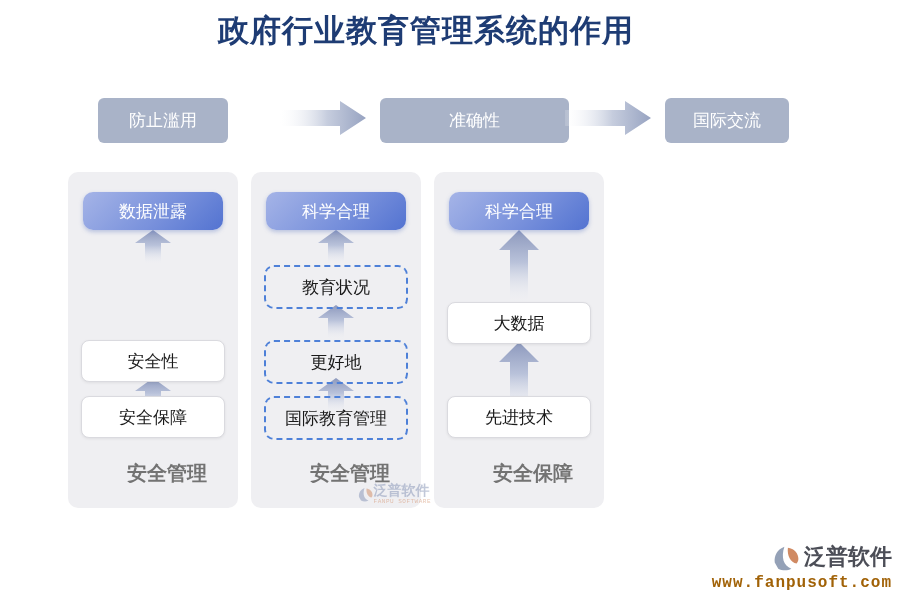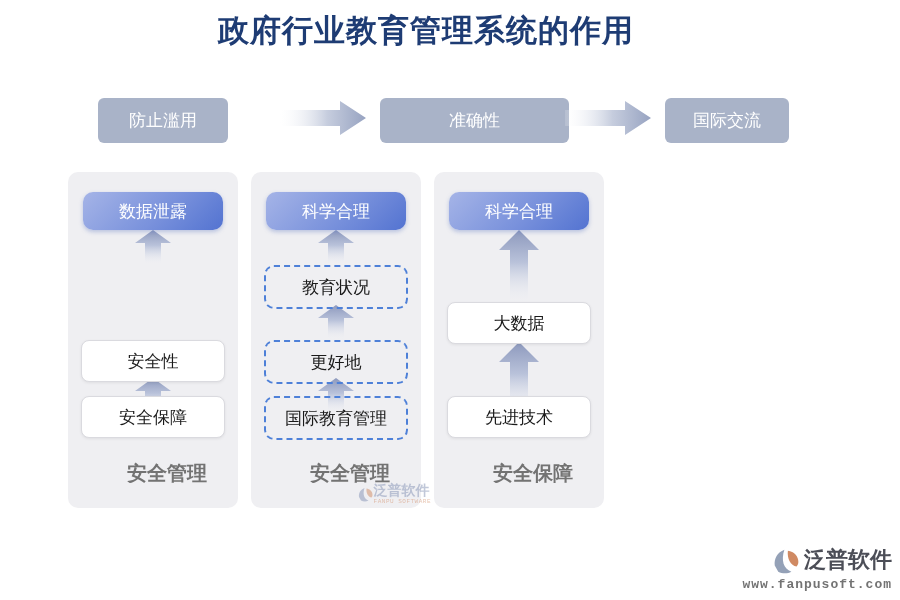--- a/index.html
+++ b/index.html
@@ -59,21 +59,21 @@
   }
   .wm-txt{font-size:14px;font-weight:bold;color:#8593b5;line-height:14px;}
   .wm-sub{font-size:6px;color:#d08a63;letter-spacing:0.5px;line-height:7px;}
   
   .brand{
     position:absolute;right:8px;bottom:8px;display:flex;flex-direction:column;
     align-items:flex-end;
   }
   .brand-row{display:flex;align-items:center;}
   .brand-name{font-size:22px;font-weight:bold;color:#4c4e57;margin-left:3px;line-height:24px;}
-  .brand-url{font-size:13px;font-weight:bold;color:#737373;letter-spacing:1px;margin-top:1px;}
+  .brand-url{font-size:16px;font-weight:bold;color:#a16207;letter-spacing:1px;margin-top:1px;}
 </style>
 </head>
 <body>
 
 <svg width="0" height="0" style="position:absolute">
   <defs>
     <linearGradient id="gradUp" x1="0" y1="0" x2="0" y2="1">
       <stop offset="0" stop-color="#8d99bd"></stop>
       <stop offset="0.45" stop-color="#b9c2da"></stop>
       <stop offset="1" stop-color="#eceef4" stop-opacity="0"></stop>

